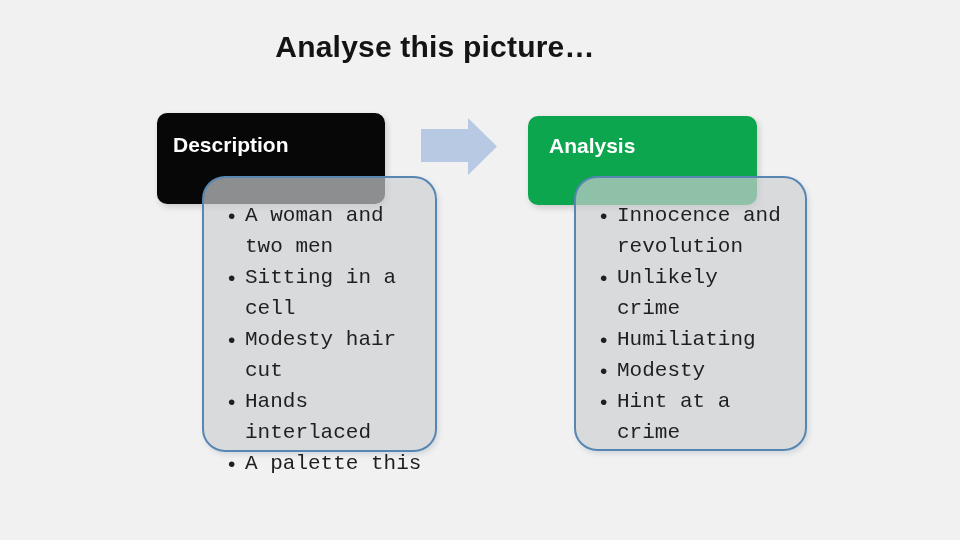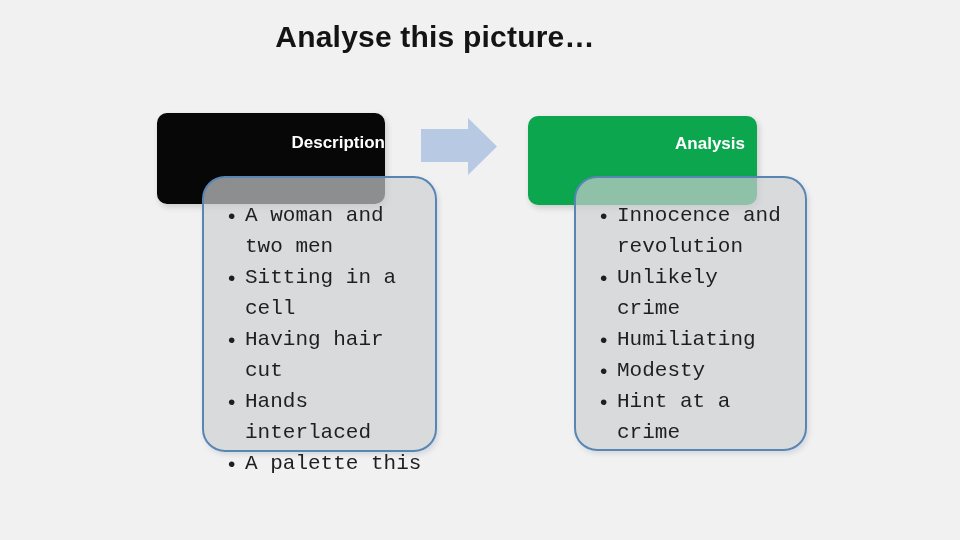--- a/index.html
+++ b/index.html
@@ -2,30 +2,30 @@
 <html><head>
 <meta charset="utf-8">
 <style>
   html,body{margin:0;padding:0;background:#e8e8e9;}
   .slide{
     position:relative;width:960px;height:540px;overflow:hidden;
     background:#f1f1f2;
     font-family:"Liberation Sans",sans-serif;
   }
   .title{
-    position:absolute;left:140px;top:20px;width:590px;margin:0;
+    position:absolute;left:140px;top:30px;width:590px;margin:0;
     text-align:center;font-size:30px;font-weight:700;color:#141414;
     letter-spacing:0.2px;
   }
   .color-box{
     position:absolute;border-radius:10px;
     box-shadow:2px 3px 6px rgba(0,0,0,0.16);
   }
   .color-box .box-label{
-    display:block;font-weight:700;font-size:17px;color:#ffffff;text-align:right;
+    display:block;font-weight:700;font-size:21px;color:#ffffff;
   }
   .desc-box{left:157px;top:113px;width:228px;height:91px;background:#070707;}
   .desc-box .box-label{padding:20px 0 0 16px;}
   .analysis-box{left:528px;top:116px;width:229px;height:89px;background:#0ca64e;}
   .analysis-box .box-label{padding:18px 12px 0 21px;}
   .arrow{position:absolute;left:419px;top:116px;width:80px;height:61px;}
   .panel{
     position:absolute;box-sizing:border-box;
     width:235px;height:276px;
     background:rgba(205,207,210,0.68);
@@ -68,21 +68,21 @@
       </div>
       <div class="bullet-item">
         <span class="bullet-glyph">•</span>
         <div class="bullet-text">
           <div>Sitting in a cell</div>
         </div>
       </div>
       <div class="bullet-item">
         <span class="bullet-glyph">•</span>
         <div class="bullet-text">
-          <div>Having hair cut</div>
+          <div>Modesty hair cut</div>
         </div>
       </div>
       <div class="bullet-item">
         <span class="bullet-glyph">•</span>
         <div class="bullet-text">
           <div>Hands</div>
           <div>interlaced</div>
         </div>
       </div>
       <div class="bullet-item">

